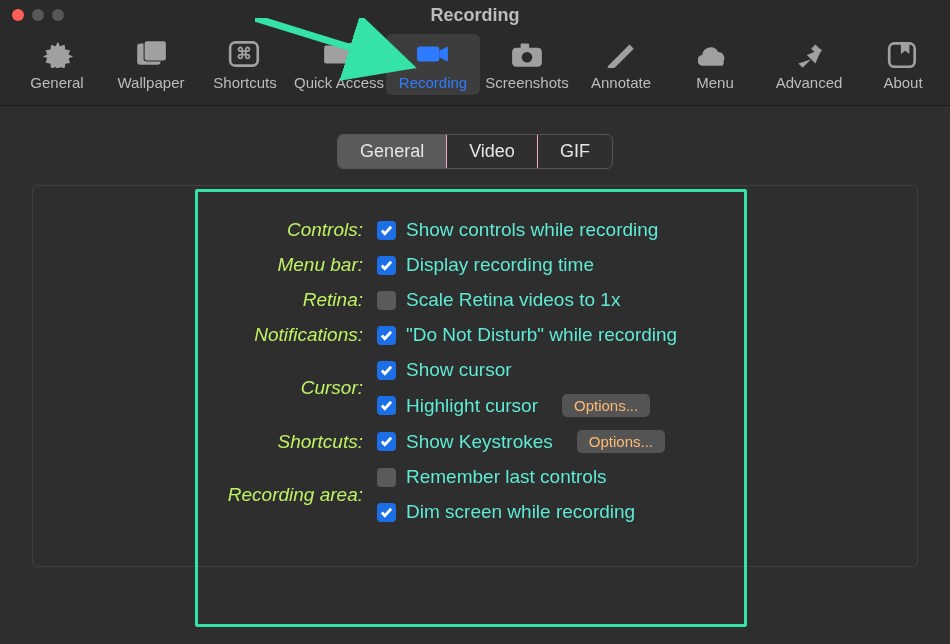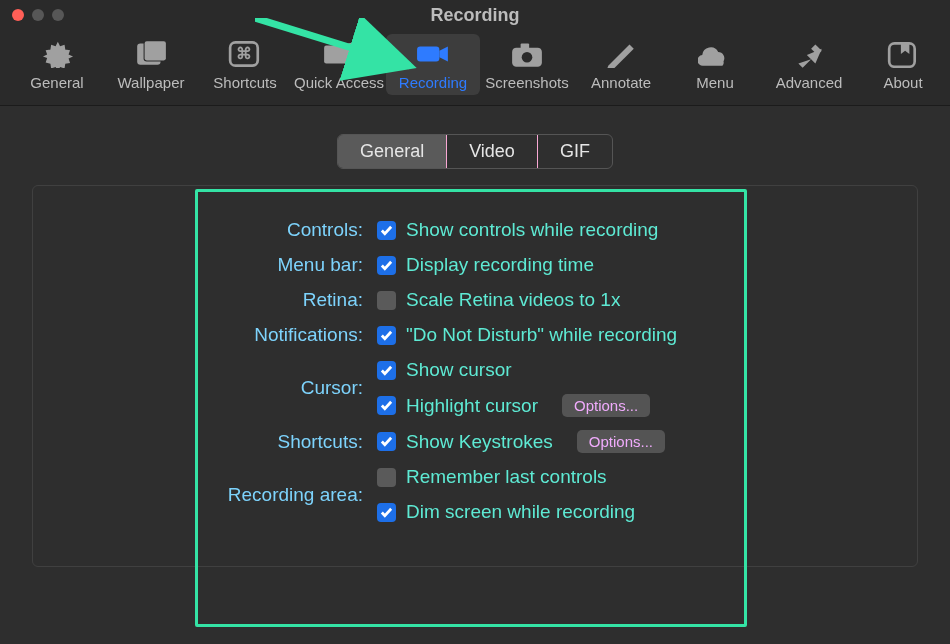--- a/index.html
+++ b/index.html
@@ -20,29 +20,29 @@
   
   .seg-wrap{display:flex;justify-content:center;margin-top:28px;}
   .seg{display:flex;border:1px solid #555;border-radius:6px;overflow:hidden;background:#2f2f2f;}
   .seg button{background:transparent;border:none;color:#e6e6e6;font-size:18px;padding:6px 22px;cursor:pointer;font-family:inherit;}
   .seg button+button{border-left:1px solid #f9a8d4;}
   .seg button.sel{background:#5a5a5a;}
   
   .panel{margin:16px 32px 0 32px;border:1px solid #404040;border-radius:6px;padding:20px 40px 30px 0;}
   .hl{position:absolute;border:3px solid #34e3a5;pointer-events:none;border-radius:2px;}
   .row{display:flex;align-items:center;margin:13px 0;}
-  .lbl{width:330px;text-align:right;font-size:19px;color:#7dd3fc;padding-right:14px;}
+  .lbl{width:330px;text-align:right;font-size:19px;color:#bef264;padding-right:14px;font-style:italic;}
   .vals{display:flex;flex-direction:column;gap:13px;}
   .chk-line{display:flex;align-items:center;gap:10px;}
   .chk{width:19px;height:19px;border-radius:4px;display:inline-flex;align-items:center;justify-content:center;flex-shrink:0;}
   .chk.on{background:#1d6fe8;}
   .chk.off{background:#5a5a5a;}
   .chk svg{width:13px;height:13px;stroke:#fff;stroke-width:3;fill:none;}
   .chk-txt{font-size:19px;color:#5eead4;}
-  .opt-btn{background:#545454;border:none;color:#f0abfc;font-size:15px;padding:3px 12px;border-radius:5px;margin-left:14px;cursor:pointer;font-family:inherit;}
+  .opt-btn{background:#545454;border:none;color:#fdba74;font-size:15px;padding:3px 12px;border-radius:5px;margin-left:14px;cursor:pointer;font-family:inherit;}
   
   .arrow{position:absolute;pointer-events:none;}
 </style>
 </head>
 <body>
 
 <div class="titlebar">
   <div class="traffic">
     <div class="dot" style="background:#ff5f57"></div>
     <div class="dot" style="background:#575757"></div>

